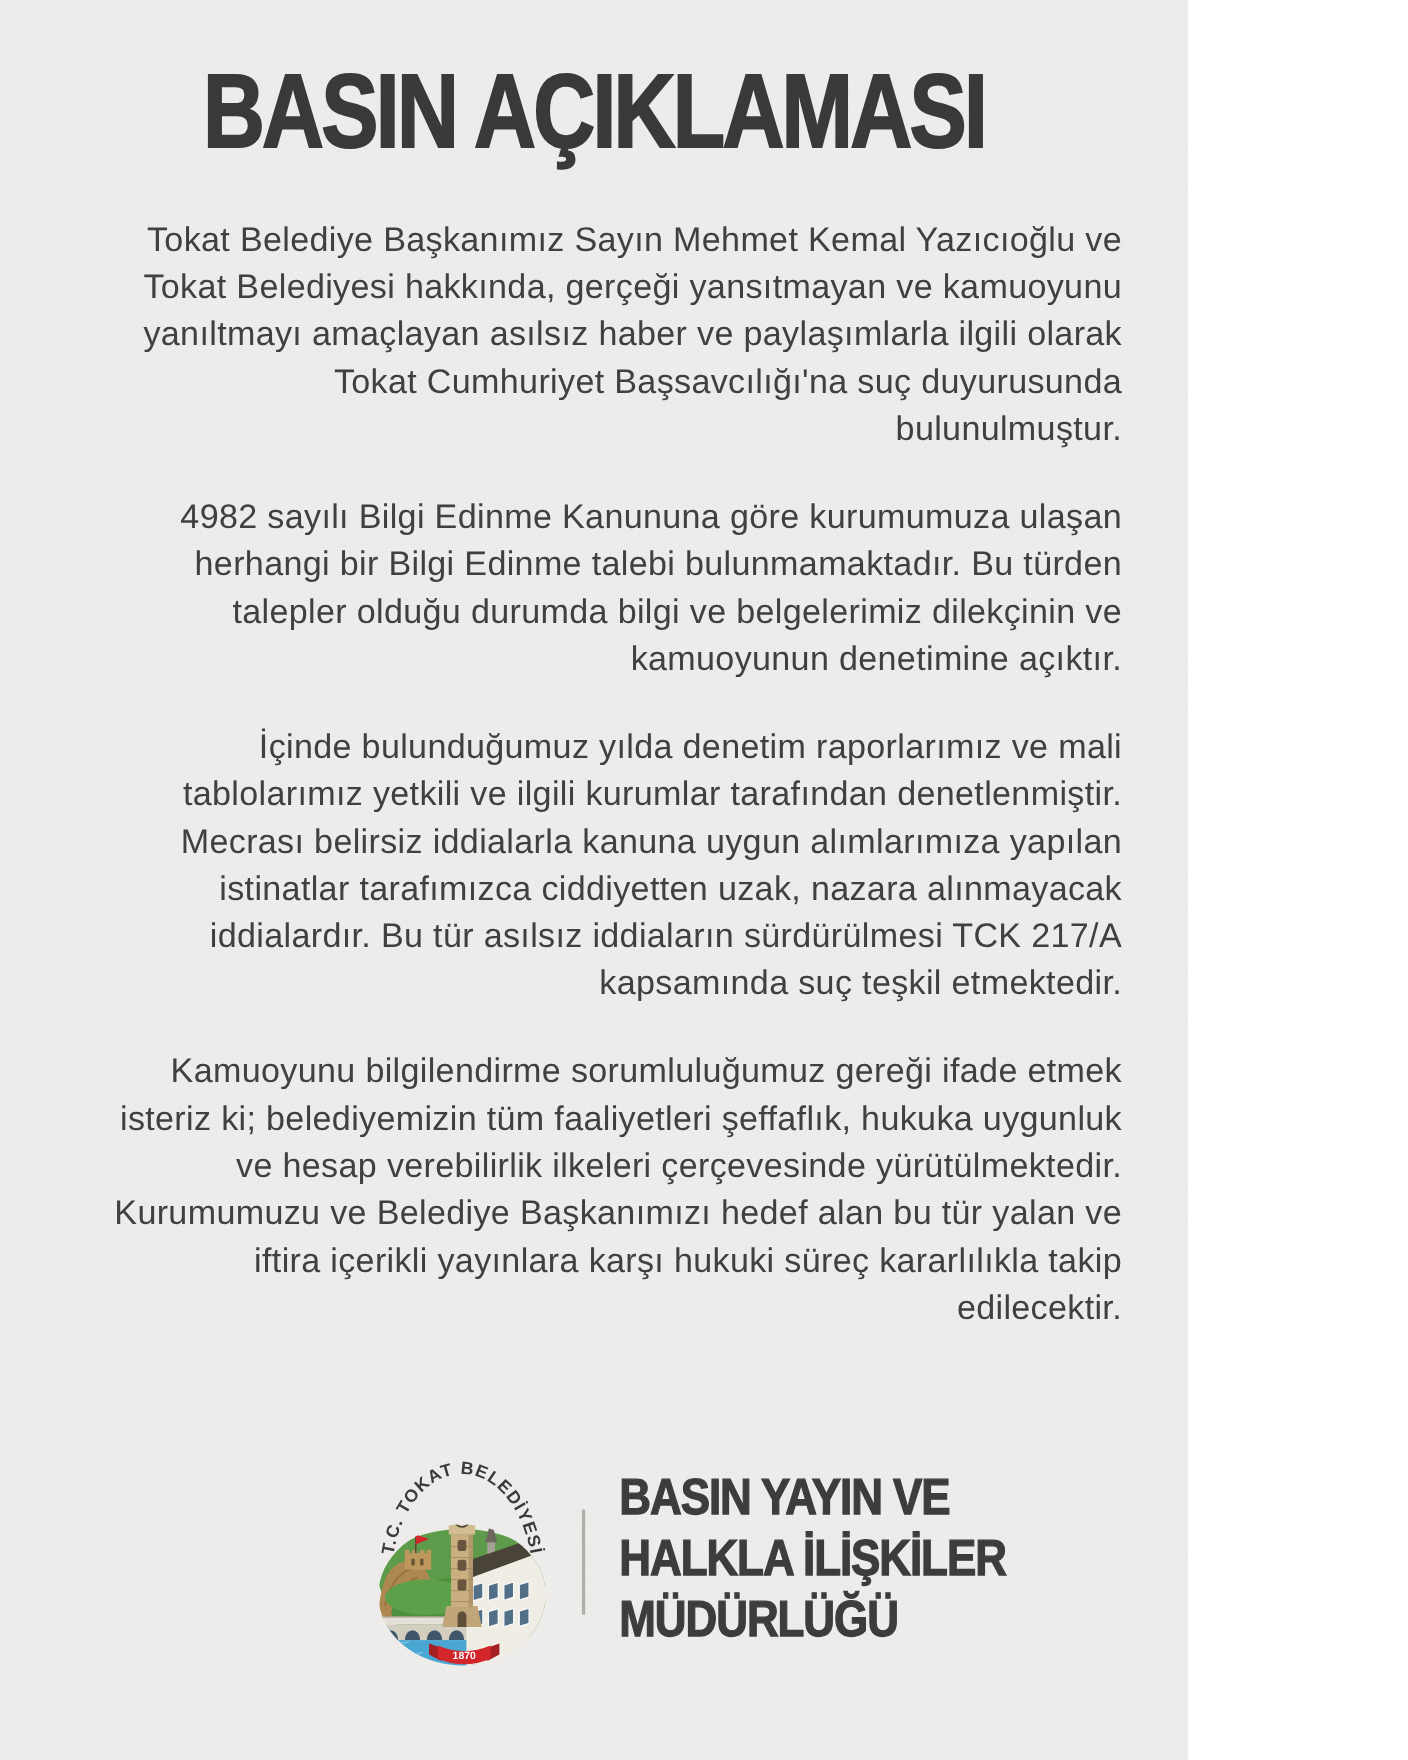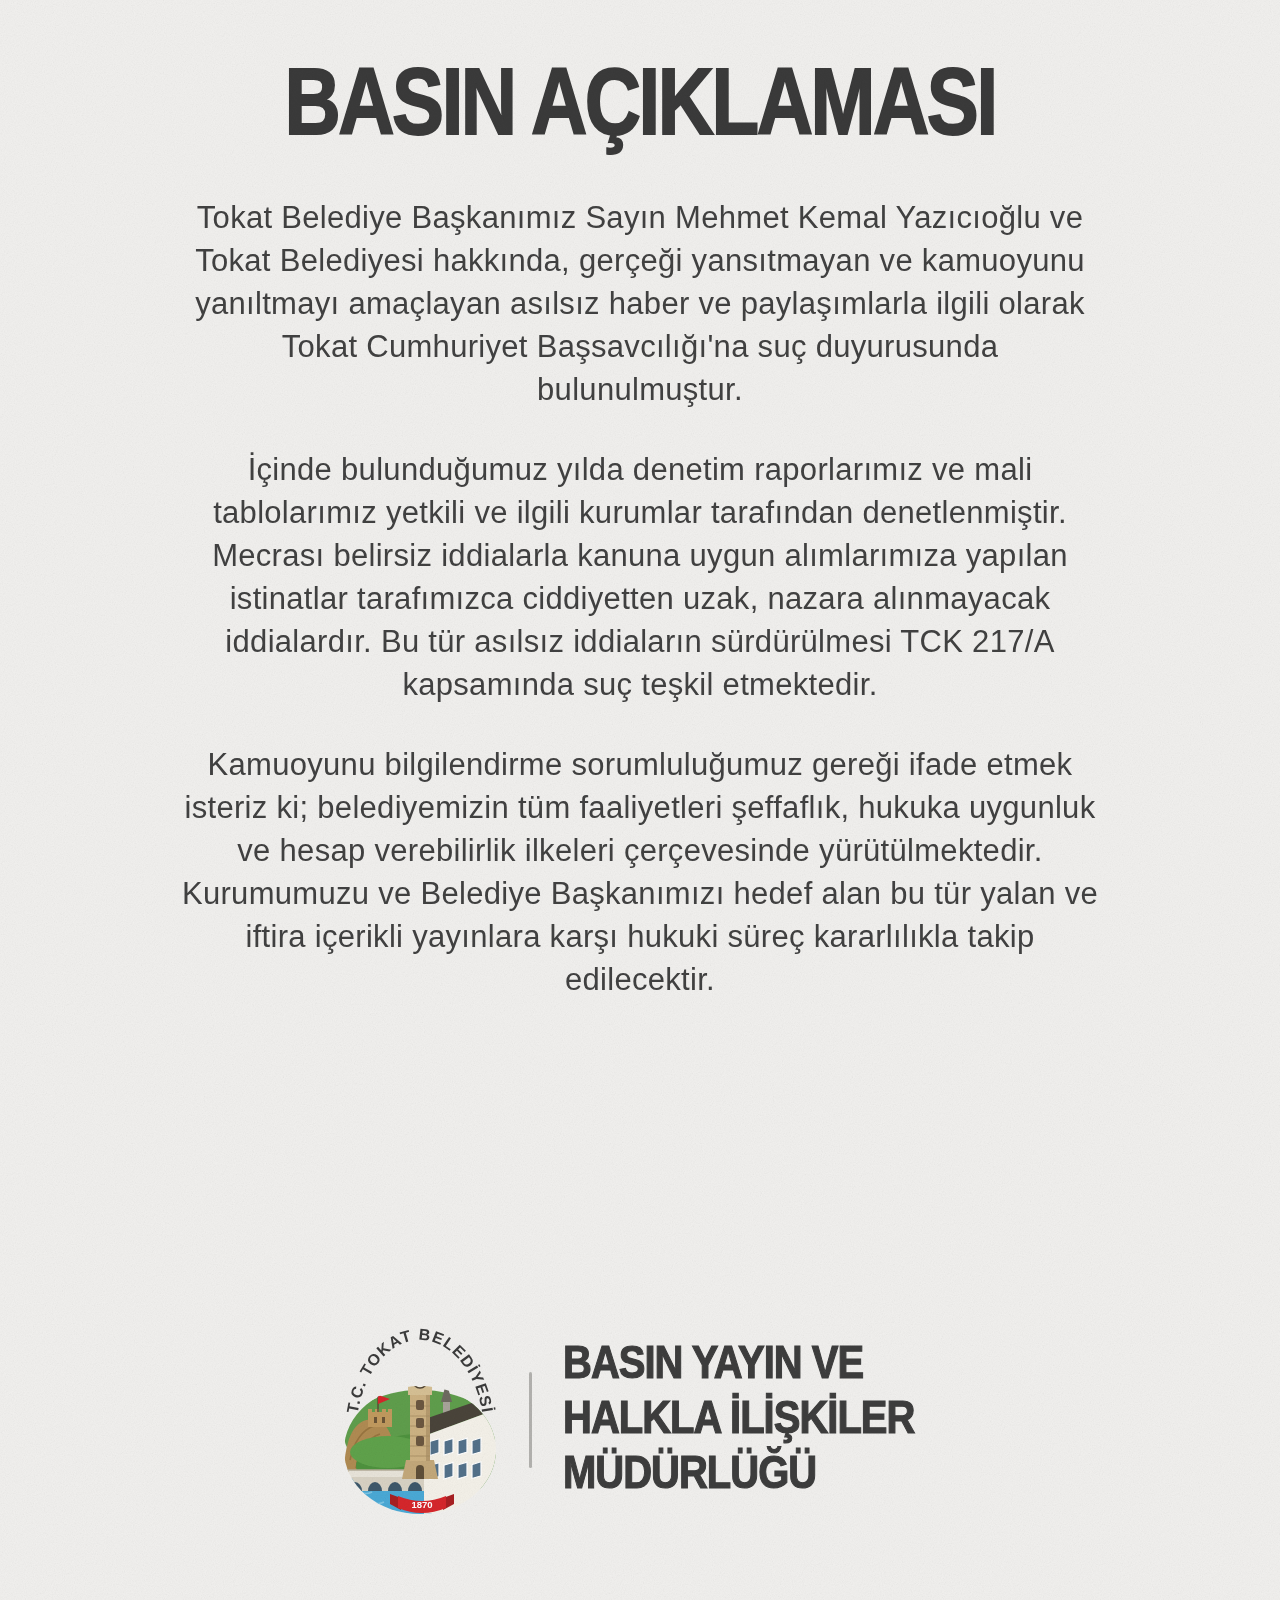--- a/index.html
+++ b/index.html
@@ -1,18 +1,18 @@
 <!DOCTYPE html>
 <html><head>
 <meta charset="utf-8">
 <style>
   html,body{margin:0;padding:0;}
   .page{
     position:relative;
-    width:1280px;height:1600px;
+    width:1080px;height:1600px;
     background:#f1f0ee;
     overflow:hidden;
     font-family:"Liberation Sans","DejaVu Sans",sans-serif;
     color:#414141;
   }
   .title{
     position:absolute;
     top:46px;left:0;right:0;
     margin:0;
     text-align:center;
@@ -20,21 +20,21 @@
     font-weight:700;
     letter-spacing:-2.5px;
     color:#3a3a3a;
     -webkit-text-stroke:1.5px #3a3a3a;
     transform:scaleY(1.22);
     transform-origin:top center;
   }
   .body-text{
     position:absolute;
     top:196px;left:60px;right:60px;
-    text-align:center;
+    text-align:right;
   }
   .para{
     margin:0 0 37px 0;
     font-size:31px;
     line-height:43px;
     letter-spacing:0.3px;
     white-space:pre-line;
     color:#414141;
   }
   .closing{
@@ -83,20 +83,24 @@
 <div class="page">
 
   <h1 class="title">BASIN AÇIKLAMASI</h1>
 
   <main class="body-text">
     <p class="para">Tokat Belediye Başkanımız Sayın Mehmet Kemal Yazıcıoğlu ve
 Tokat Belediyesi hakkında, gerçeği yansıtmayan ve kamuoyunu
 yanıltmayı amaçlayan asılsız haber ve paylaşımlarla ilgili olarak
 Tokat Cumhuriyet Başsavcılığı'na suç duyurusunda
 bulunulmuştur.</p>
+    <p class="para">4982 sayılı Bilgi Edinme Kanununa göre kurumumuza ulaşan
+herhangi bir Bilgi Edinme talebi bulunmamaktadır. Bu türden
+talepler olduğu durumda bilgi ve belgelerimiz dilekçinin ve
+kamuoyunun denetimine açıktır.</p>
     <p class="para">İçinde bulunduğumuz yılda denetim raporlarımız ve mali
 tablolarımız yetkili ve ilgili kurumlar tarafından denetlenmiştir.
 Mecrası belirsiz iddialarla kanuna uygun alımlarımıza yapılan
 istinatlar tarafımızca ciddiyetten uzak, nazara alınmayacak
 iddialardır. Bu tür asılsız iddiaların sürdürülmesi TCK 217/A
 kapsamında suç teşkil etmektedir.</p>
     <p class="para">Kamuoyunu bilgilendirme sorumluluğumuz gereği ifade etmek
 isteriz ki; belediyemizin tüm faaliyetleri şeffaflık, hukuka uygunluk
 ve hesap verebilirlik ilkeleri çerçevesinde yürütülmektedir.
 Kurumumuzu ve Belediye Başkanımızı hedef alan bu tür yalan ve

